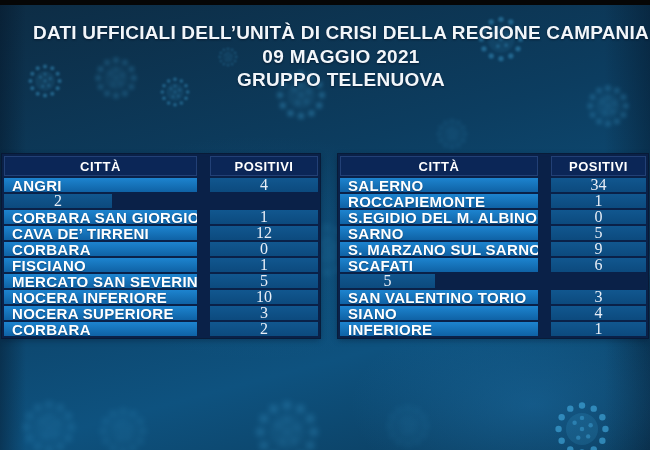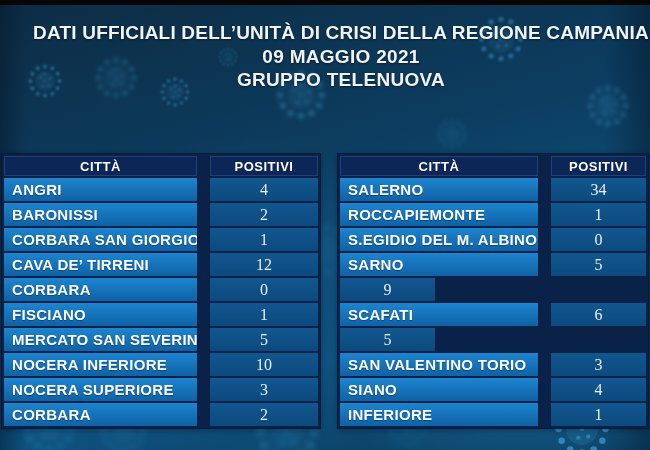--- a/index.html
+++ b/index.html
@@ -26,21 +26,21 @@
   .dtable{
     position:absolute;top:134px;z-index:4;
     background:#0a2148;padding:2px;
     display:flex;flex-direction:column;gap:2px;
     box-shadow:0 0 0 1px rgba(8,22,50,.85), 0 2px 6px rgba(0,10,25,.35);
     margin-top:20px;
   }
   .dtable.left{left:2px;width:318px;}
   .dtable.right{left:338px;width:310px;}
   .thead{display:flex;gap:13px;height:20px;flex:none;}
-  .trow{display:flex;gap:13px;height:23px;flex:none;}
+  .trow{display:flex;gap:13px;height:14px;flex:none;}
   .th{
     background:#0b2657;border:1px solid rgba(120,160,230,.22);
     color:#fff;font-weight:700;font-size:13px;letter-spacing:.5px;
     display:flex;align-items:center;justify-content:center;
   }
   .td{display:flex;align-items:center;}
   .td.city{
     background:linear-gradient(to bottom,#1d84cf,#0f62a5);
     color:#fff;font-weight:700;font-size:15px;letter-spacing:.3px;
     padding-left:8px;white-space:nowrap;overflow:hidden;
@@ -409,21 +409,20 @@
   <div class="dtable left" id="table-left">
       <div class="thead">
         <div class="th cityh">CITTÀ</div>
         <div class="th valh">POSITIVI</div>
       </div>
       <div class="trow">
         <div class="td city">ANGRI</div>
         <div class="td val">4</div>
       </div>
       <div class="trow">
-        <div class="td city">BARONISSI</div>
         <div class="td val">2</div>
       </div>
       <div class="trow">
         <div class="td city">CORBARA SAN GIORGIO</div>
         <div class="td val">1</div>
       </div>
       <div class="trow">
         <div class="td city">CAVA DE’ TIRRENI</div>
         <div class="td val">12</div>
       </div>
@@ -467,20 +466,21 @@
       </div>
       <div class="trow">
         <div class="td city">S.EGIDIO DEL M. ALBINO</div>
         <div class="td val">0</div>
       </div>
       <div class="trow">
         <div class="td city">SARNO</div>
         <div class="td val">5</div>
       </div>
       <div class="trow">
+        <div class="td city">S. MARZANO SUL SARNO</div>
         <div class="td val">9</div>
       </div>
       <div class="trow">
         <div class="td city">SCAFATI</div>
         <div class="td val">6</div>
       </div>
       <div class="trow">
         <div class="td val">5</div>
       </div>
       <div class="trow">

